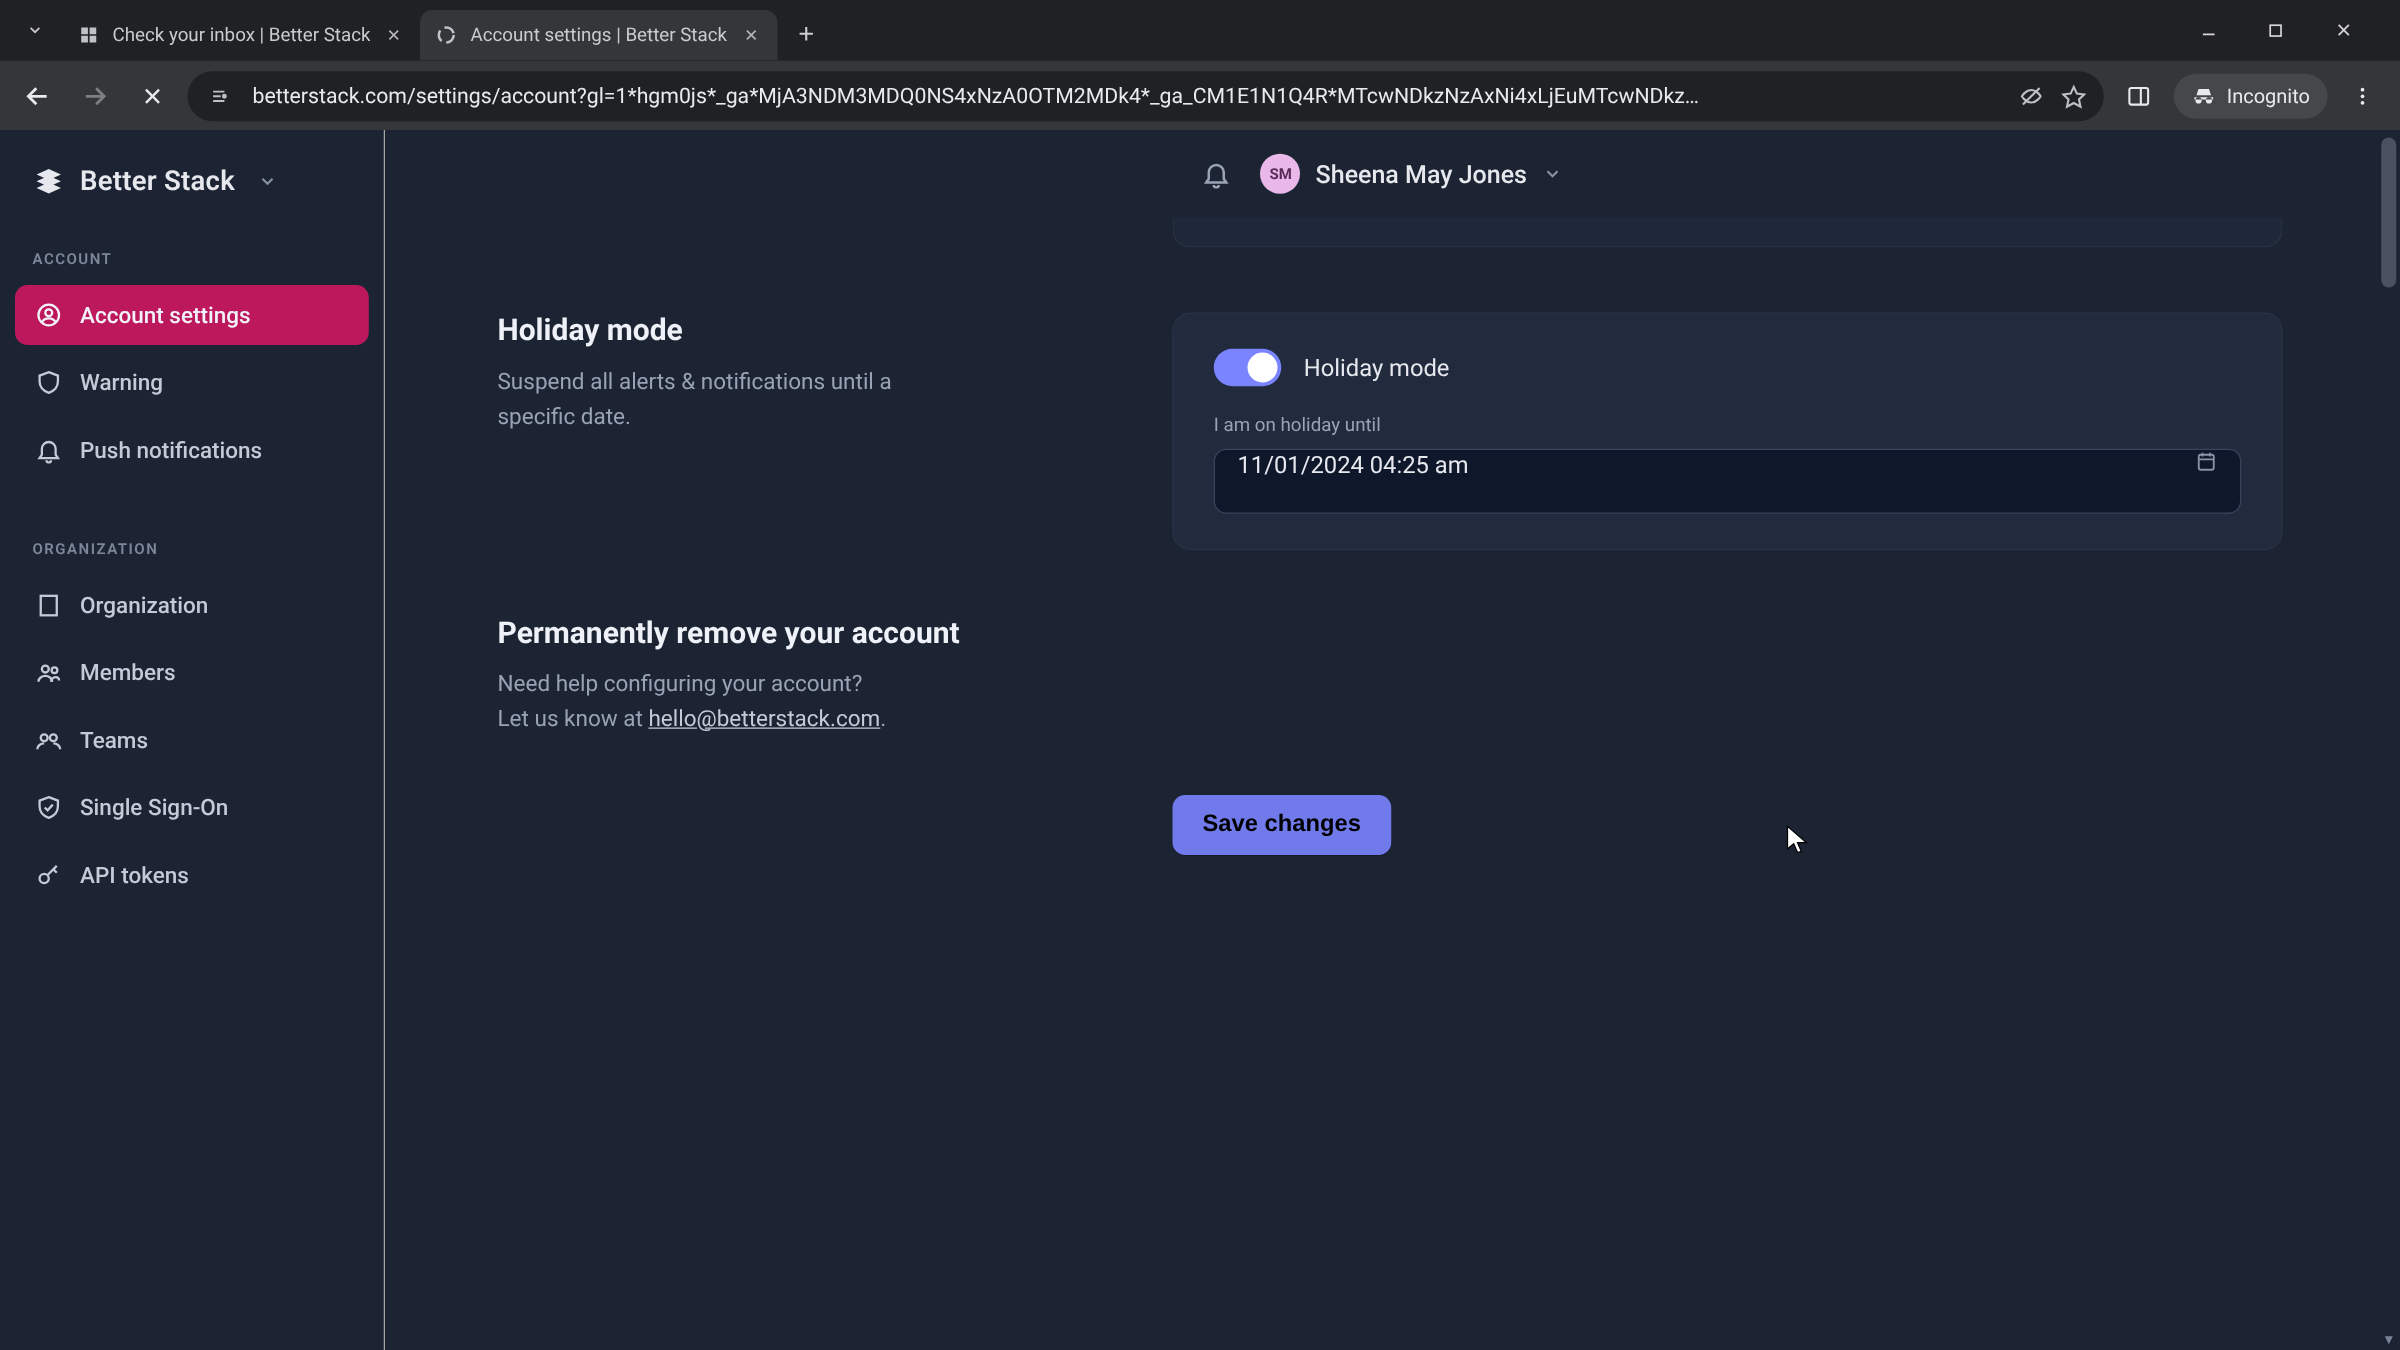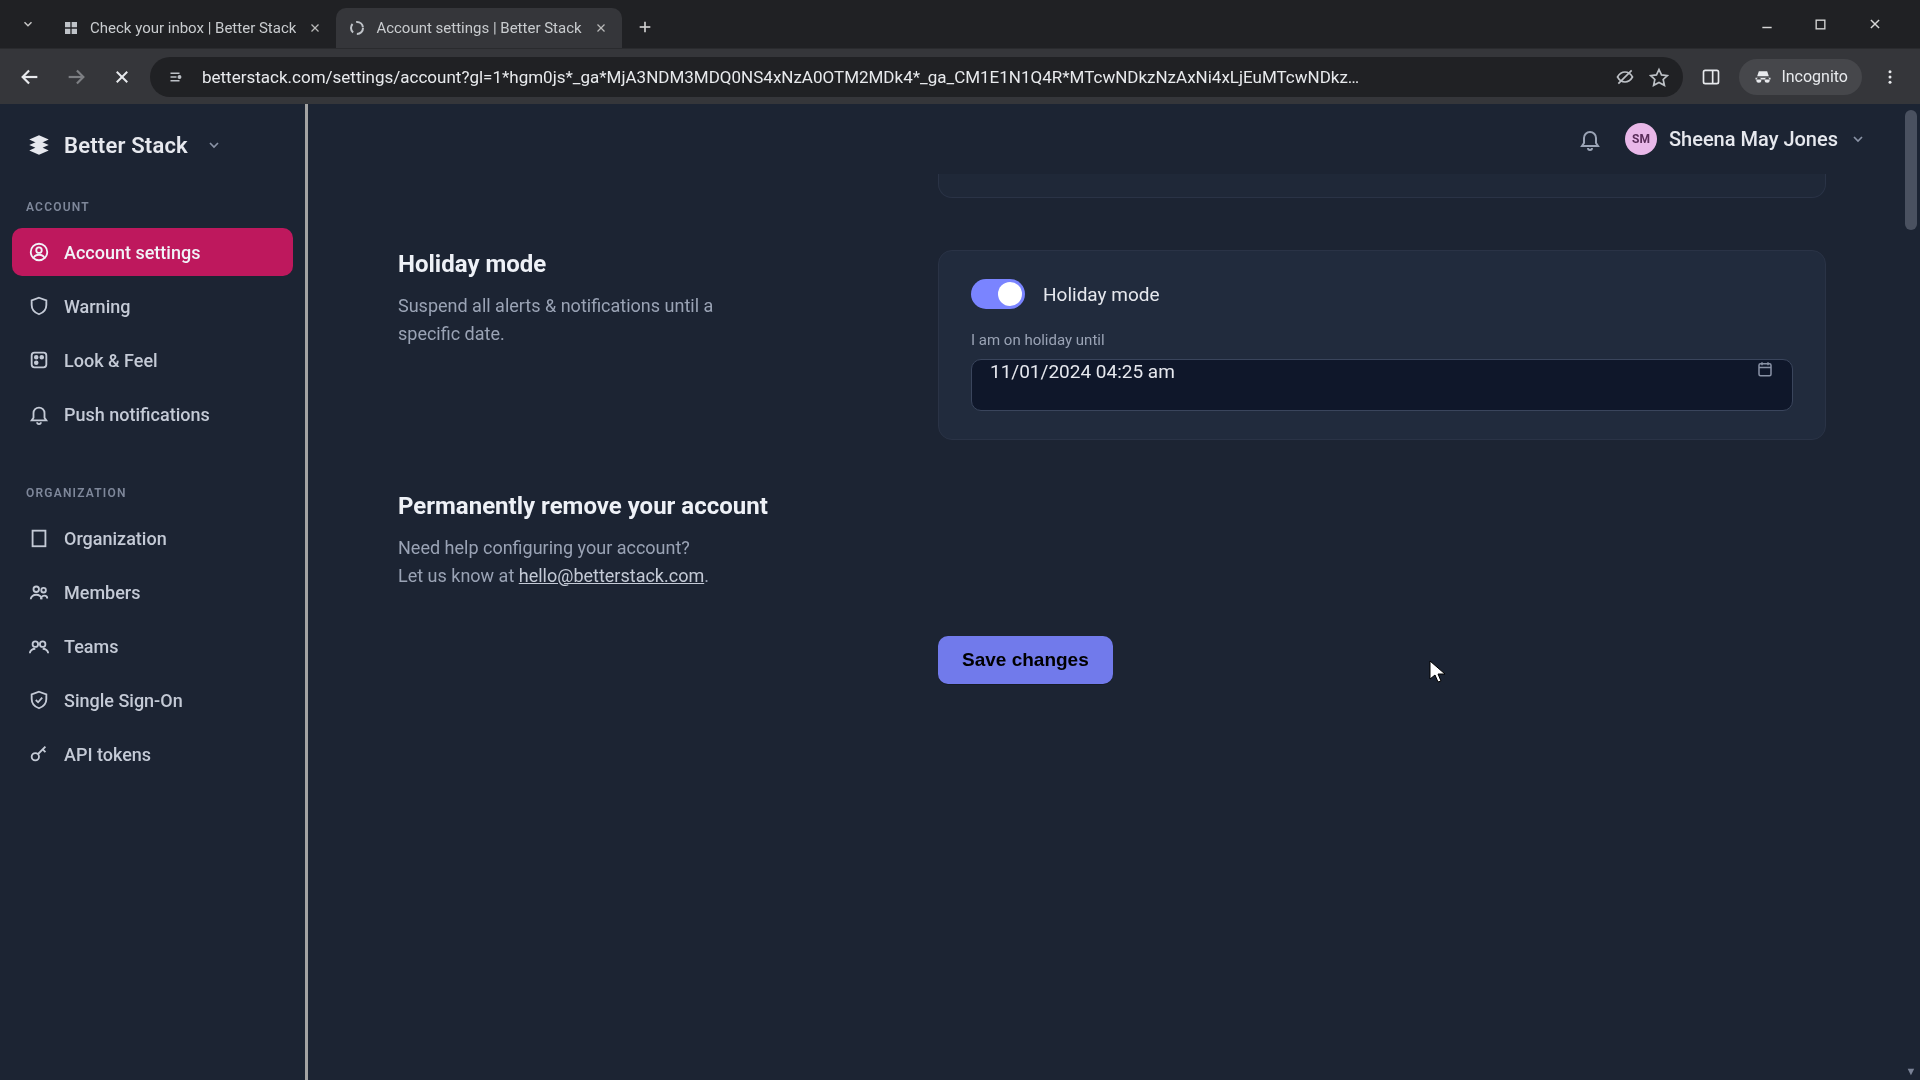--- a/index.html
+++ b/index.html
@@ -65,21 +65,21 @@
     position:absolute; left:3px; right:3px; top:6px; height:120px; background:#4a5160; border-radius:6px;
   }
   .viewport-scrollbar .arrow {
     position:absolute; left:0; right:0; height:18px; display:flex; align-items:center; justify-content:center; color:#7a8296; font-size:11px;
   }
   .viewport-scrollbar .arrow.up { top:0; }
   .viewport-scrollbar .arrow.down { bottom:0; }
 
   
   .sidebar {
-    width:308px; border-right:3px solid #a3a3a3; padding:20px 12px 20px 12px;
+    width:308px; border-right:1px solid #a3a3a3; padding:20px 12px 20px 12px;
     display:flex; flex-direction:column; gap:6px; background:#1c2433;
   }
   .brand-row { display:flex; align-items:center; gap:12px; padding:8px 14px 22px 14px;}
   .brand-mark { width:26px; height:26px; color:#e6e8ee; }
   .brand-name { font-size:22px; font-weight:600; color:#e6e8ee; letter-spacing:.2px;}
   .brand-caret { color:#8a93a6; margin-left:6px; }
   .nav-section-label {
     font-size:12px; letter-spacing:1.2px; color:#7e879a; padding:14px 14px 8px 14px; font-weight:600;
   }
   .nav-item {
@@ -87,21 +87,21 @@
     border-radius:10px; color:#c4cad6; font-size:18px; font-weight:500;
   }
   .nav-item.active { background:#be185d; color:#f1f3f8; }
   .nav-item .nav-icon { width:22px; height:22px; display:flex; align-items:center; justify-content:center; color:inherit; }
 
   
   .main {
     flex:1; position:relative; padding-right:18px; 
   }
   .topbar {
-    height:70px; display:flex; align-items:center; justify-content:flex-end;
+    height:70px; display:flex; align-items:center; justify-content:center;
     padding:0 36px; gap:22px;
   }
   .bell { width:26px; height:26px; color:#9aa3b5; display:flex; align-items:center; justify-content:center;}
   .user-chip { display:flex; align-items:center; gap:12px; }
   .avatar {
     width:32px; height:32px; border-radius:16px; background:#e9b8e9; color:#5a2d5a;
     display:flex; align-items:center; justify-content:center; font-size:12px; font-weight:700;
   }
   .user-name { font-size:20px; color:#e6e8ee; font-weight:500;}
   .user-caret { color:#8a93a6; }
@@ -339,31 +339,20 @@
 
       <div class="nav-item">
         <span class="nav-icon">
           <svg width="22" height="22" viewBox="0 0 24 24" fill="none" stroke="currentColor" stroke-width="2">
               <path d="M12 3l8 3v5c0 5-3.5 8.5-8 10-4.5-1.5-8-5-8-10V6l8-3z"></path>
             </svg>
         </span>
         <span>Warning</span>
       </div>
 
-      <div class="nav-item">
-        <span class="nav-icon">
-          <svg width="22" height="22" viewBox="0 0 24 24" fill="none" stroke="currentColor" stroke-width="2">
-              <rect x="4" y="4" width="16" height="16" rx="3"></rect>
-              <circle cx="9" cy="9" r="1.5" fill="currentColor"></circle>
-              <circle cx="15" cy="9" r="1.5" fill="currentColor"></circle>
-              <circle cx="9" cy="15" r="1.5" fill="currentColor"></circle>
-            </svg>
-        </span>
-        <span>Look &amp; Feel</span>
-      </div>
 
       <div class="nav-item">
         <span class="nav-icon">
           <svg width="22" height="22" viewBox="0 0 24 24" fill="none" stroke="currentColor" stroke-width="2">
               <path d="M6 16V11a6 6 0 1112 0v5l2 3H4l2-3z"></path>
               <path d="M10 21a2 2 0 004 0"></path>
             </svg>
         </span>
         <span>Push notifications</span>
       </div>

